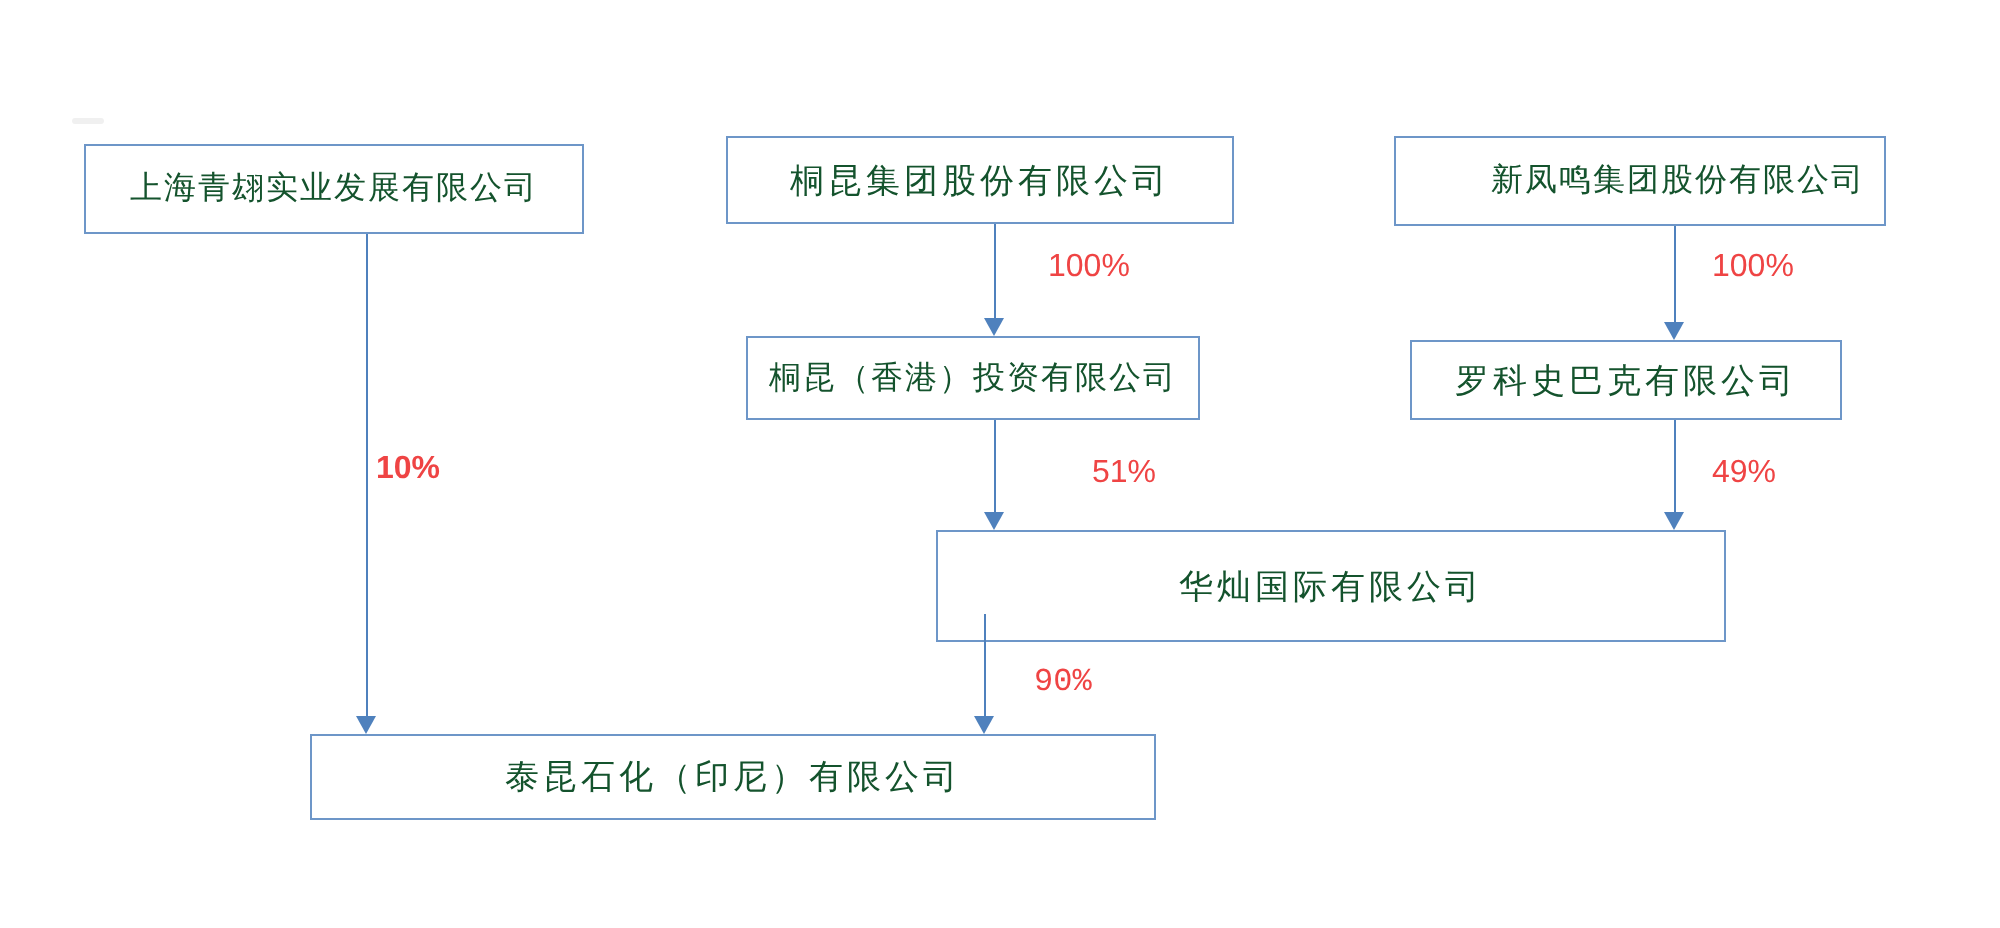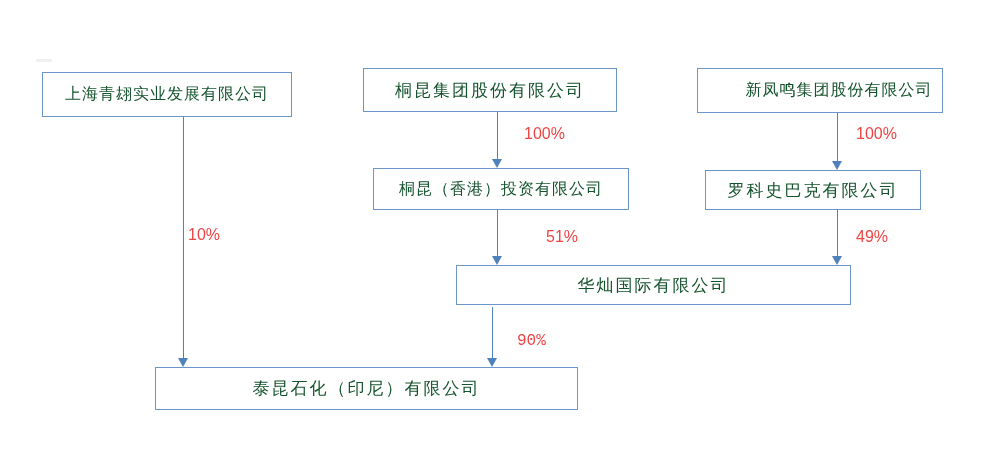--- a/index.html
+++ b/index.html
@@ -61,31 +61,31 @@
 <div id="stage">
 
   <div class="artifact" style="left:36px; top:59px; width:16px; height:3px; opacity:.55;"></div>
 
   <div class="node" style="left:42px;  top:72px;  width:250px; height:45px; font-size:16px; letter-spacing:1px;">上海青翃实业发展有限公司</div>
 
   <div class="node" style="left:363px; top:68px;  width:254px; height:44px;">桐昆集团股份有限公司</div>
 
   <div class="node" style="left:697px; top:68px;  width:246px; height:45px; font-size:16px; letter-spacing:1px;padding-left:38px;">新凤鸣集团股份有限公司</div>
 
-  <div class="node" style="left:373px; top:168px; width:256px; height:42px; font-size:16px; letter-spacing:1px;">桐昆（香港）投资有限公司</div>
+  <div class="node" style="left:373px; top:168px; width:227px; height:42px; font-size:16px; letter-spacing:1px;">桐昆（香港）投资有限公司</div>
 
   <div class="node" style="left:705px; top:170px; width:216px; height:40px;">罗科史巴克有限公司</div>
 
-  <div class="node" style="left:456px; top:265px; width:395px; height:40px;">华灿国际有限公司</div>
+  <div class="node" style="left:468px; top:265px; width:395px; height:56px;">华灿国际有限公司</div>
 
   <div class="node" style="left:155px; top:367px; width:423px; height:43px;">泰昆石化（印尼）有限公司</div>
 
   <div class="vline" style="left:182.5px; top:117px; height:245px;"></div>
   <div class="arrowhead" style="left:178px; top:358px;"></div>
-  <span class="pct" style="left:188px; top:226px;">10%</span>
+  <span class="pct" style="left:188px; top:226px;font-weight:bold;">10%</span>
 
   <div class="vline" style="left:496.5px; top:112px; height:51px;"></div>
   <div class="arrowhead" style="left:492px; top:159px;"></div>
   <span class="pct" style="left:524px; top:125px;">100%</span>
 
   <div class="vline" style="left:836.5px; top:113px; height:52px;"></div>
   <div class="arrowhead" style="left:832px; top:161px;"></div>
   <span class="pct" style="left:856px; top:125px;">100%</span>
 
   <div class="vline" style="left:496.5px; top:210px; height:50px;"></div>

